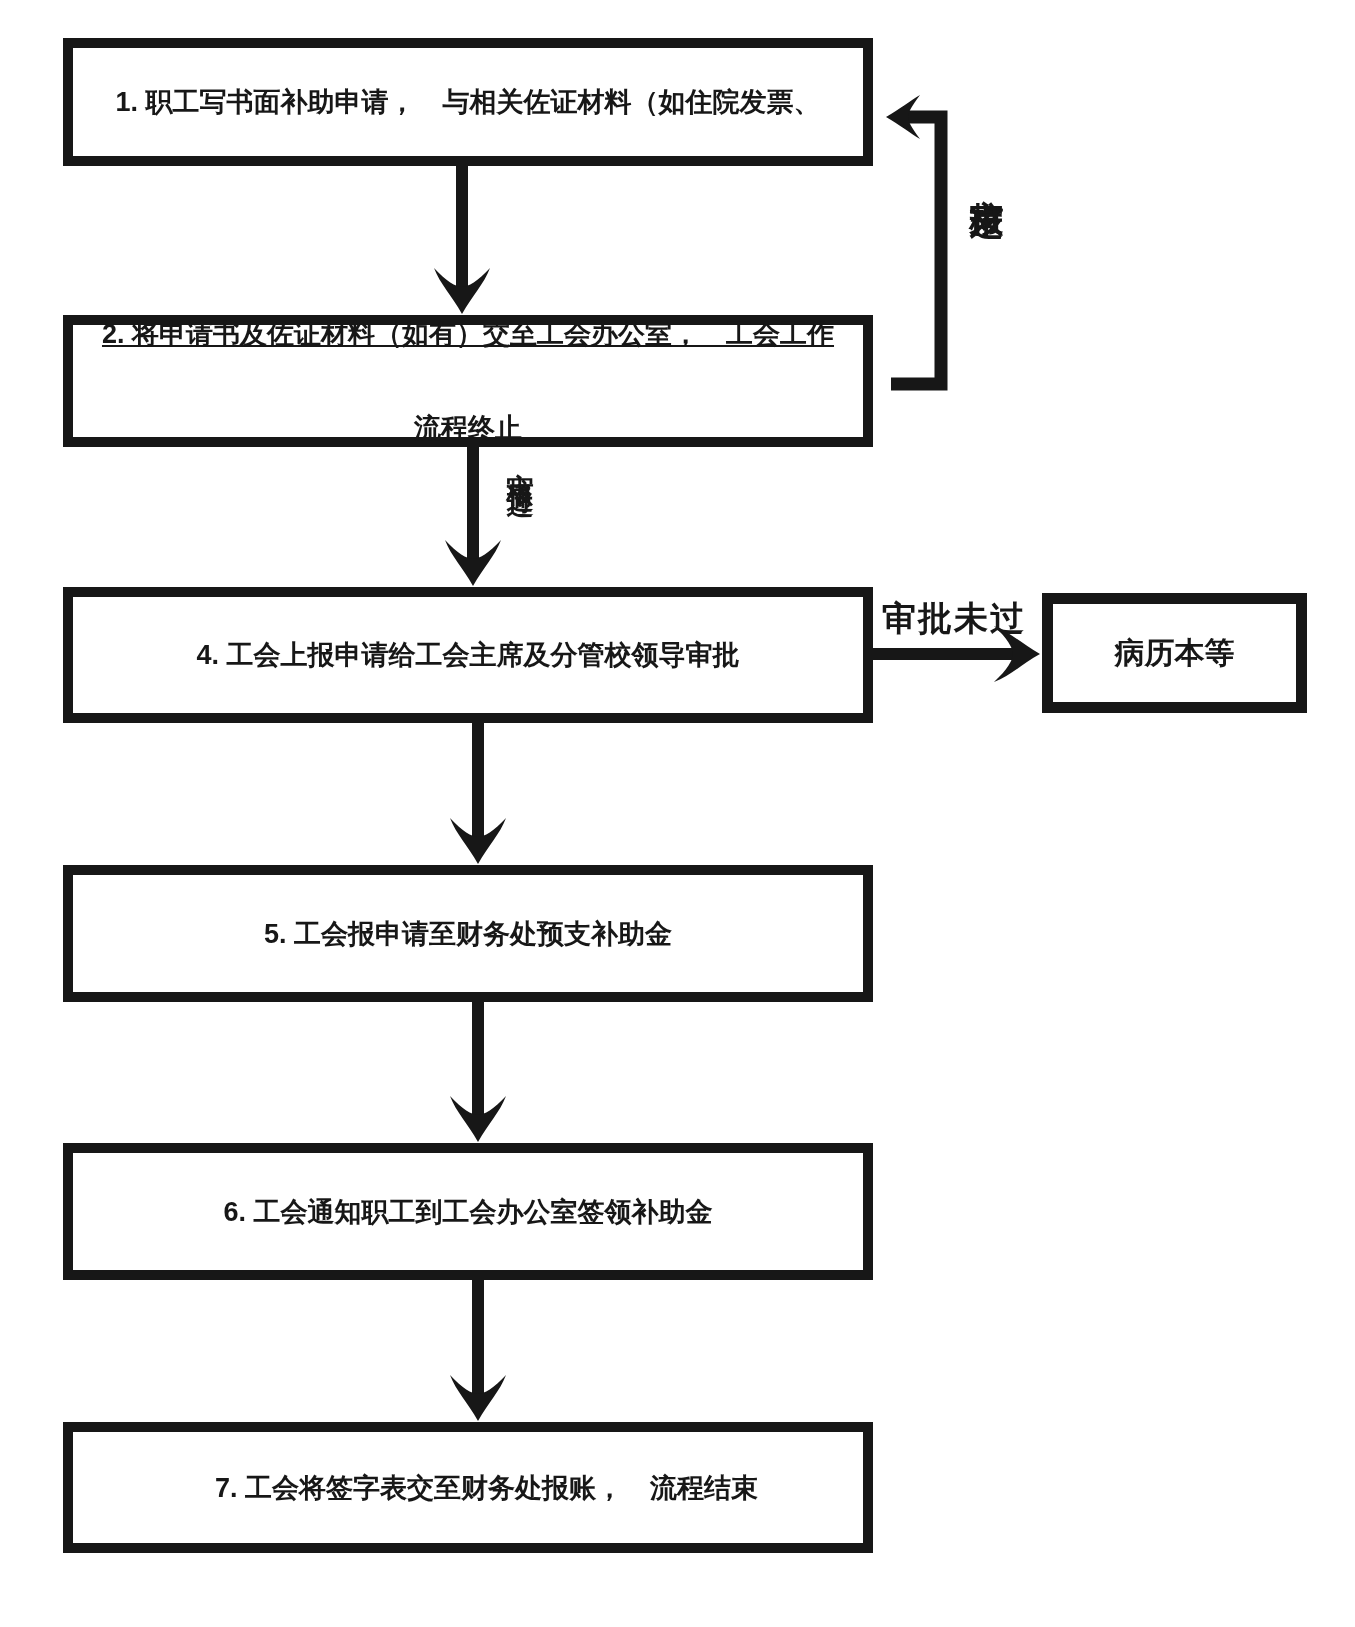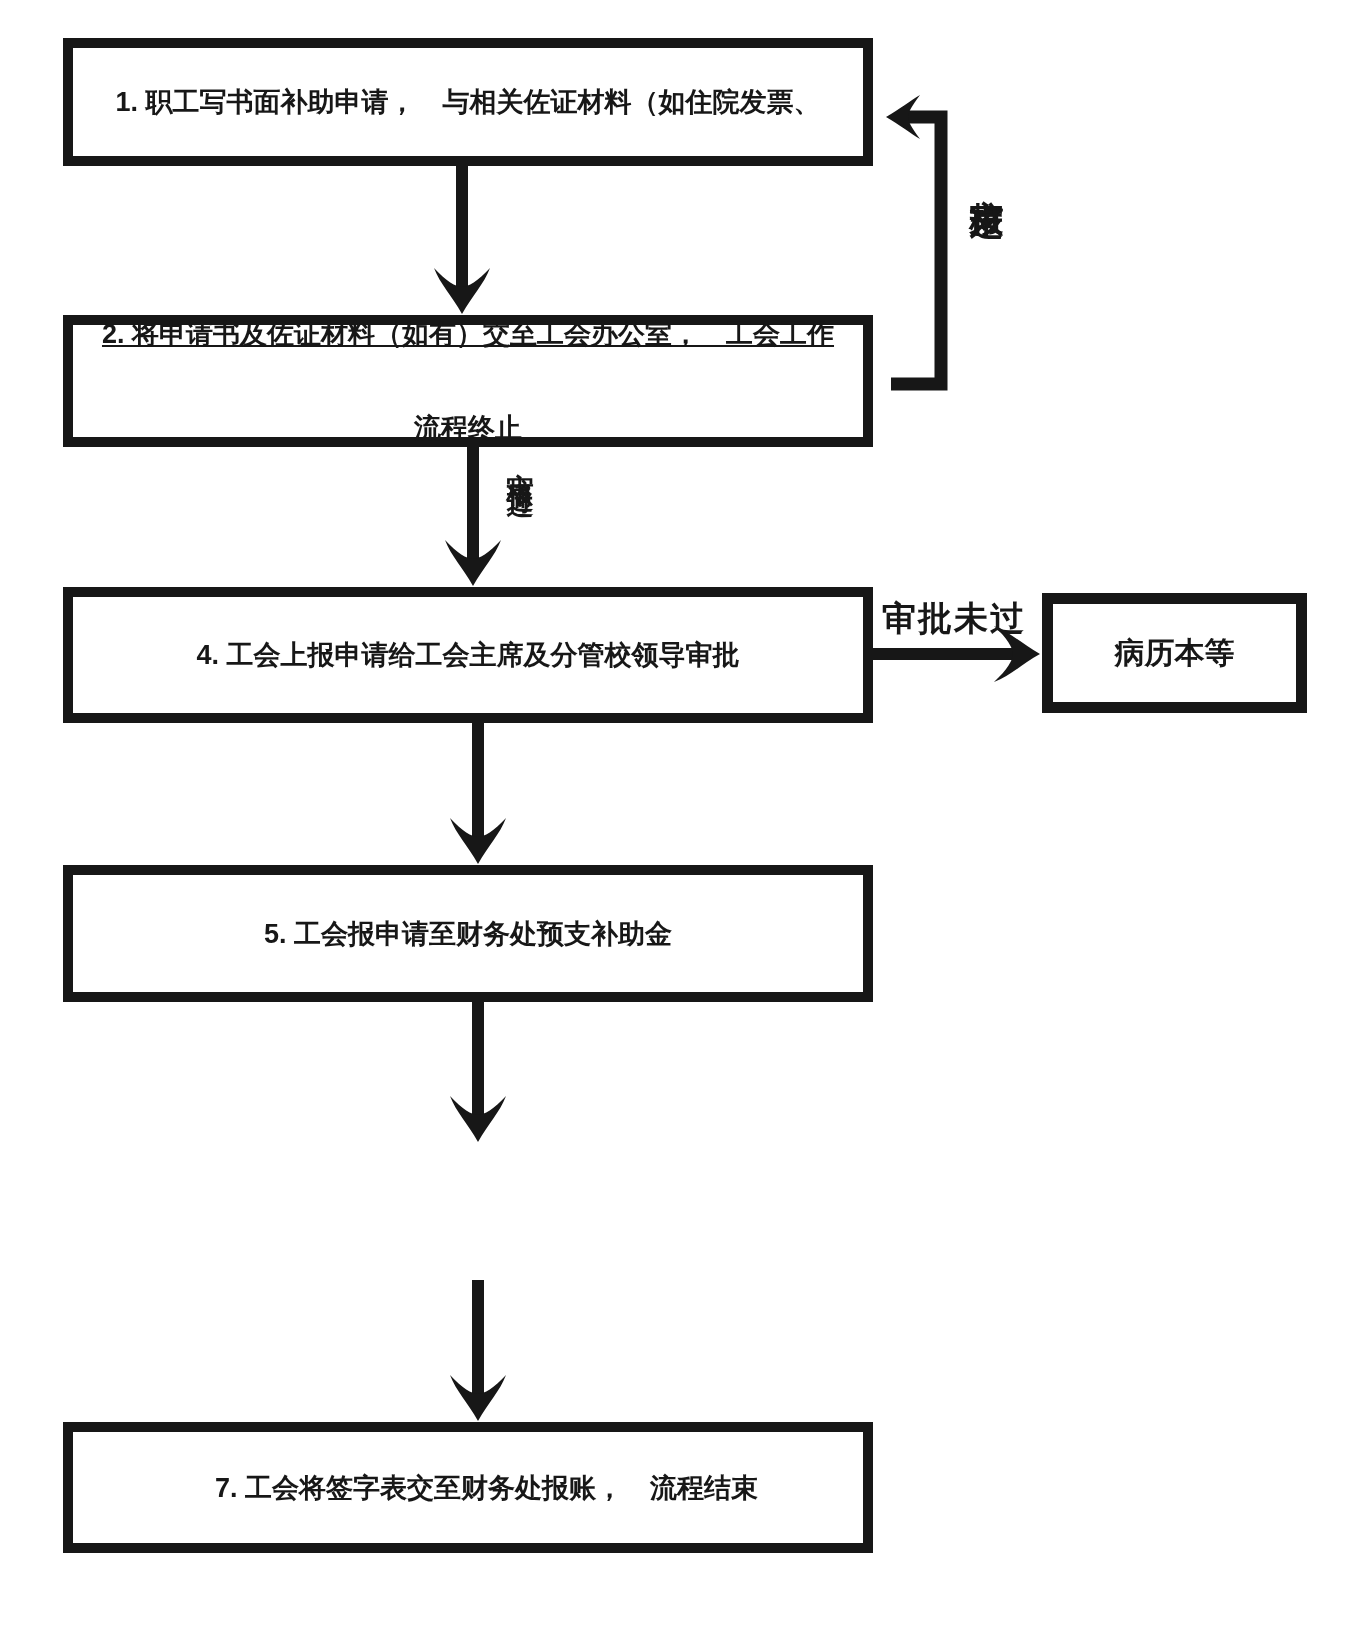--- a/index.html
+++ b/index.html
@@ -137,20 +137,23 @@
   </div>
 
   <div class="flow-box box-step4">
     <span class="line">4. 工会上报申请给工会主席及分管校领导审批</span>
   </div>
 
   <div class="flow-box box-step5">
     <span class="line">5. 工会报申请至财务处预支补助金</span>
   </div>
 
+  <div class="flow-box box-step6">
+    <span class="line">6. 工会通知职工到工会办公室签领补助金</span>
+  </div>
 
   <div class="flow-box box-step7">
     <span class="line">7. 工会将签字表交至财务处报账，　流程结束</span>
   </div>
 
   <div class="flow-box box-terminate">
     <span class="line">病历本等</span>
   </div>
 
   <div class="edge-label label-vertical label-review-fail">审核未过</div>

